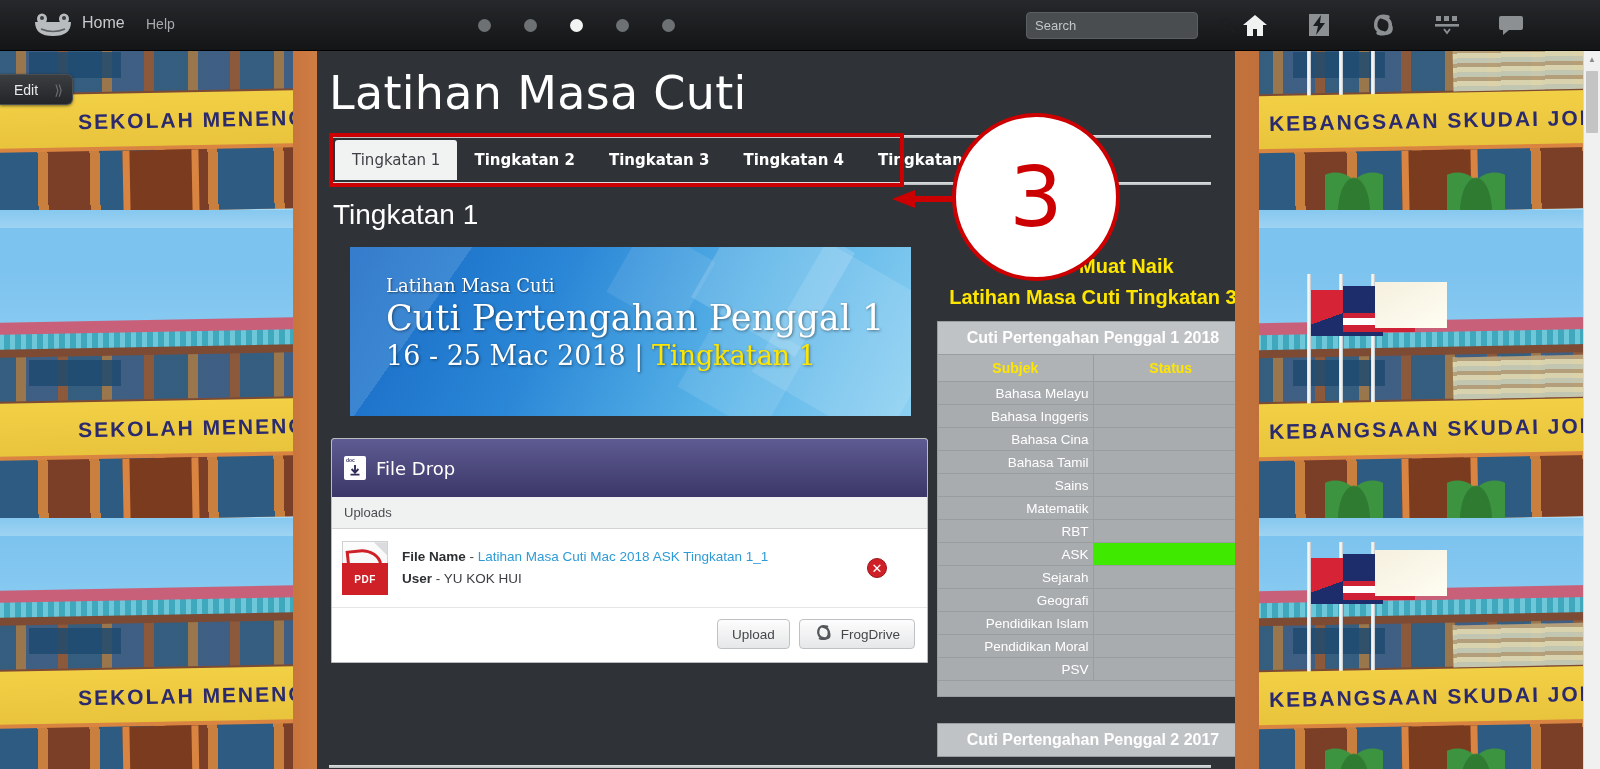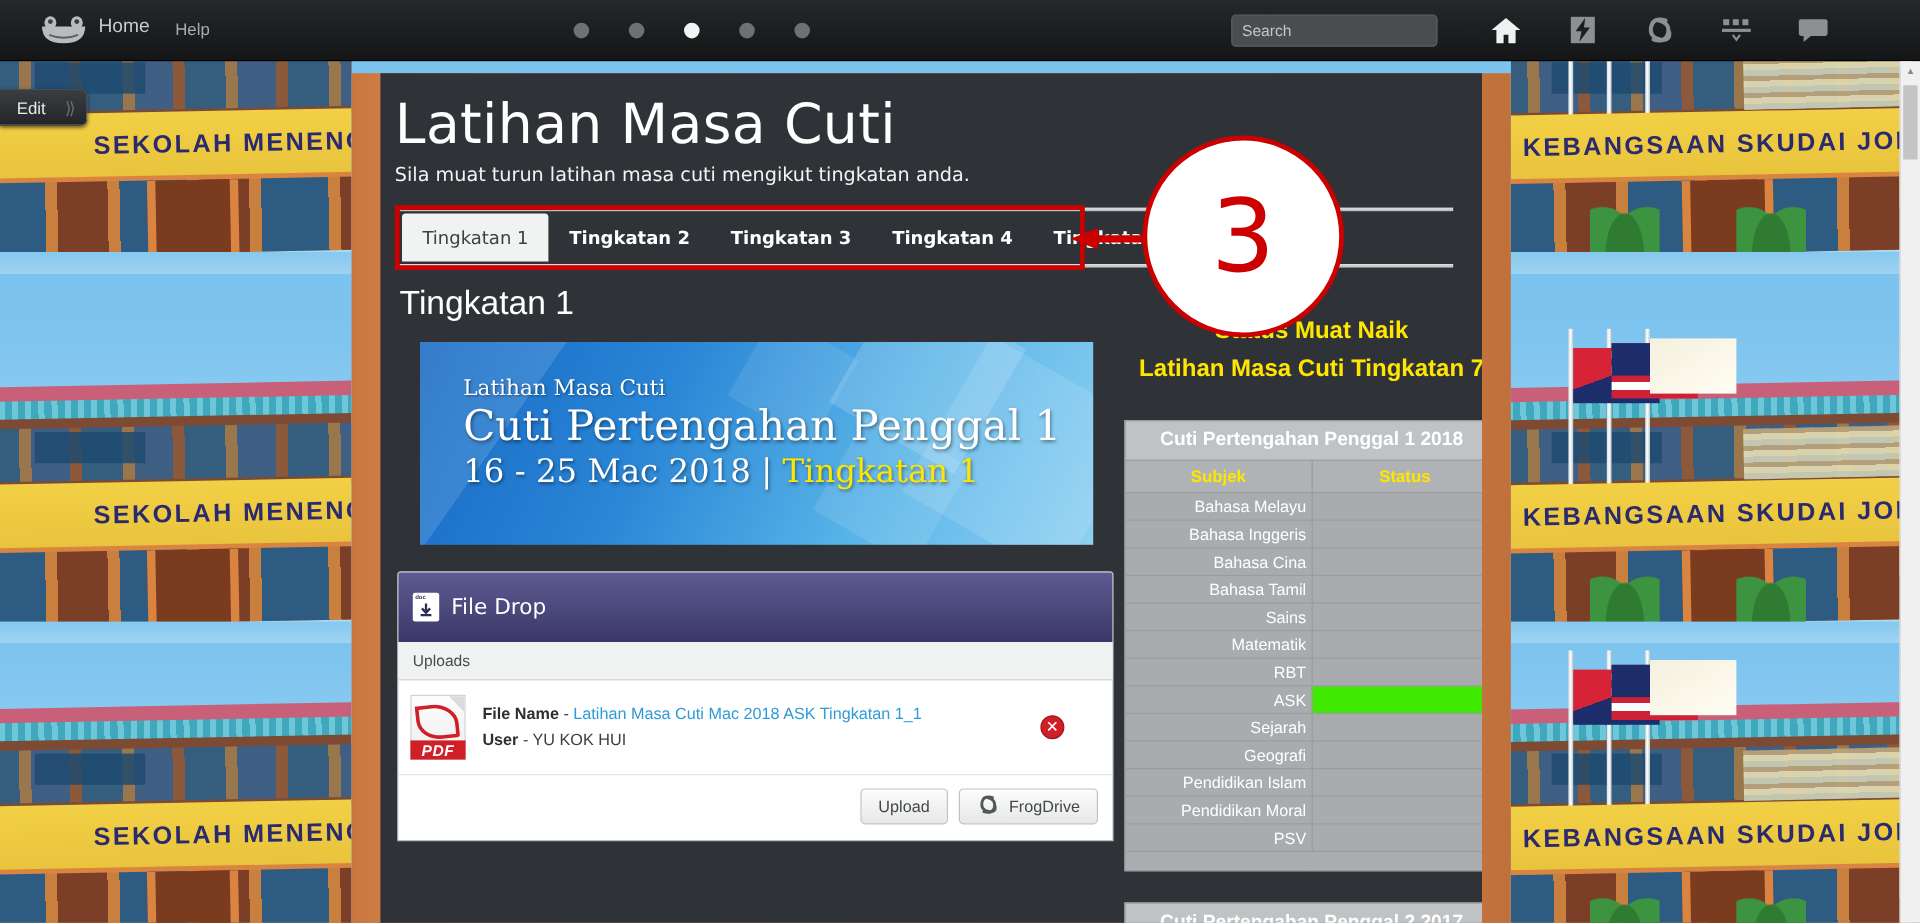--- a/index.html
+++ b/index.html
@@ -175,21 +175,21 @@
     border-radius: 0 6px 6px 0;
     display: flex; align-items: center; gap: 16px;
     color: #e9eaeb; font-size: 14px;
     box-shadow: 0 1px 3px rgba(0,0,0,.5);
     cursor: pointer; z-index: 55;
   }
   #edit-chevrons { color: #6d7073; font-size: 14px; letter-spacing: -2px; }
 
   
   #panel-frame {
-    position: absolute; left: 293px; top: 61px;
+    position: absolute; left: 293px; top: 51px;
     width: 966px; bottom: 0;
     background: linear-gradient(90deg,#c9763d,#f0b183 22%,#e79f67 55%,#c0703a);
     z-index: 20;
     padding-left: 44px;
   }
   #panel {
     position: absolute; left: 24px; top: 0; right: 24px; bottom: 0;
     background: #2f3337;
     overflow: hidden;
   }
@@ -340,24 +340,24 @@
   #pdf-icon .fold {
     position: absolute; right: 0; top: 0; width: 13px; height: 13px;
     background: #d9dbdc; clip-path: polygon(0 0, 100% 100%, 100% 0);
   }
   #pdf-icon .swoosh {
     position: absolute; left: 4px; top: 7px; right: 5px; bottom: 16px;
     border: 3px solid #cf2027; border-radius: 0 60% 8% 58%;
     transform: rotate(-6deg);
   }
   #pdf-icon .label {
-    position: absolute; left: -1px; right: -1px; bottom: -1px; height: 16px;
+    position: absolute; left: -1px; right: -1px; bottom: -1px; height: 32px;
     background: #cf2027; color: #fff;
-    font-size: 13px; font-weight: bold; letter-spacing: .5px;
-    display: flex; align-items: center; justify-content: center; font-style: italic;
+    font-size: 10px; font-weight: bold; letter-spacing: .5px;
+    display: flex; align-items: center; justify-content: center;
   }
   #fd-meta { flex: 1; padding-left: 14px; font-size: 13.5px; line-height: 1.62; }
   #fd-meta .k { font-weight: bold; color: #2d3033; }
   #fd-meta .v { color: #3d4043; }
   #fd-meta .link { color: #2e9bd6; cursor: pointer; }
   #fd-delete {
     width: 20px; height: 20px; border-radius: 50%;
     background: #cf2027; border: 1px solid #9b161c;
     display: flex; align-items: center; justify-content: center;
     color: #fff; font-size: 13px; font-weight: bold;
@@ -387,21 +387,21 @@
   #status-col {
     position: absolute; left: 620px; top: 200px; width: 312px;
   }
   .status-head {
     text-align: center; color: #ffe600;
     font-size: 20px; font-weight: bold;
     font-family: "Liberation Sans", sans-serif;
     line-height: 1.55;
   }
   .status-table {
-    margin-top: 27px;
+    margin-top: 8px;
     width: 100%; border-collapse: collapse;
     background: #aaadaf;
   }
   .status-table .caption-row td {
     background: #c0c3c5; color: #ffffff;
     font-size: 16px; font-weight: bold; text-align: center;
     padding: 7px 4px;
     border: 1px solid #9a9d9f;
     font-family: "Liberation Sans", sans-serif;
   }
@@ -615,21 +615,20 @@
 <div id="edit-button">
   <span>Edit</span>
   <span id="edit-chevrons">⟩⟩</span>
 </div>
 
 <div id="panel-frame">
   <div id="panel">
     <div id="panel-inner">
 
       <h1 id="page-title">Latihan Masa Cuti</h1>
-      <div id="page-subtitle">Sila muat turun latihan masa cuti mengikut tingkatan anda.</div>
 
       <div id="tabstrip-area">
         <div id="tab-rule-top"></div>
         <div id="tab-rule-bot"></div>
         <div id="tabs">
           <div class="tab active">Tingkatan 1</div>
           <div class="tab">Tingkatan 2</div>
           <div class="tab">Tingkatan 3</div>
           <div class="tab">Tingkatan 4</div>
           <div class="tab">Tingkatan 5</div>
@@ -696,21 +695,21 @@
             </span>
             <span>FrogDrive</span>
           </div>
         </div>
       </div>
 
       <div id="divider-bottom"></div>
 
       <div id="status-col">
         <div class="status-head">Status Muat Naik</div>
-        <div class="status-head">Latihan Masa Cuti Tingkatan 7</div>
+        <div class="status-head">Latihan Masa Cuti Tingkatan 3</div>
 
         <table class="status-table" id="status-table-1">
           <tbody>
             <tr class="caption-row">
               <td colspan="2">Cuti Pertengahan Penggal 1 2018</td>
             </tr>
             <tr>
               <th>Subjek</th>
               <th>Status</th>
             </tr>

